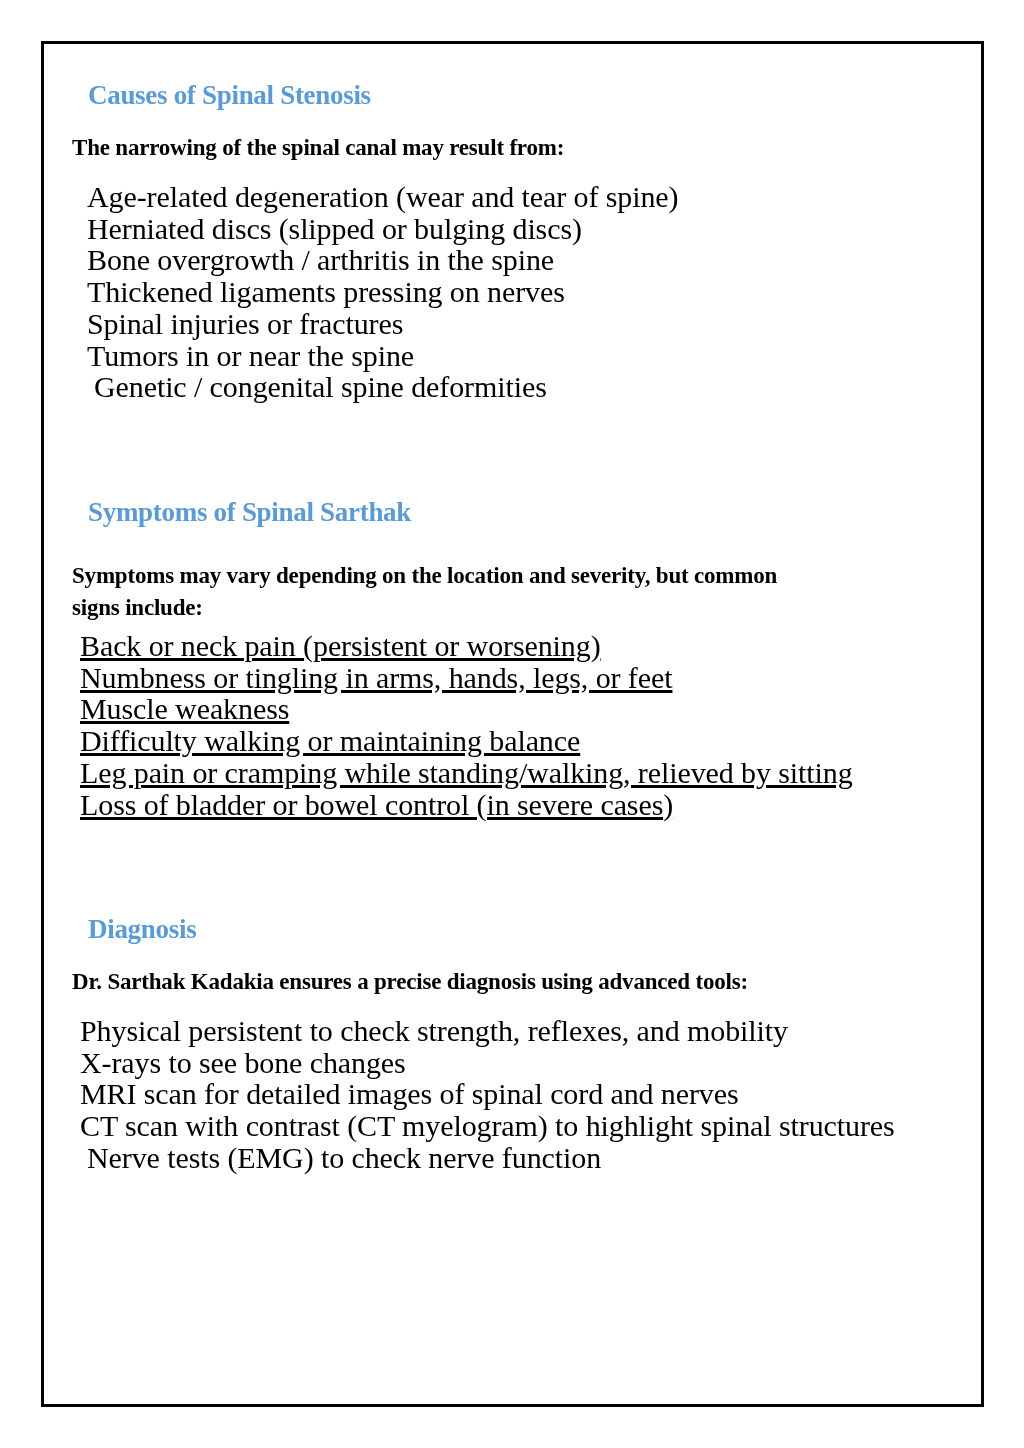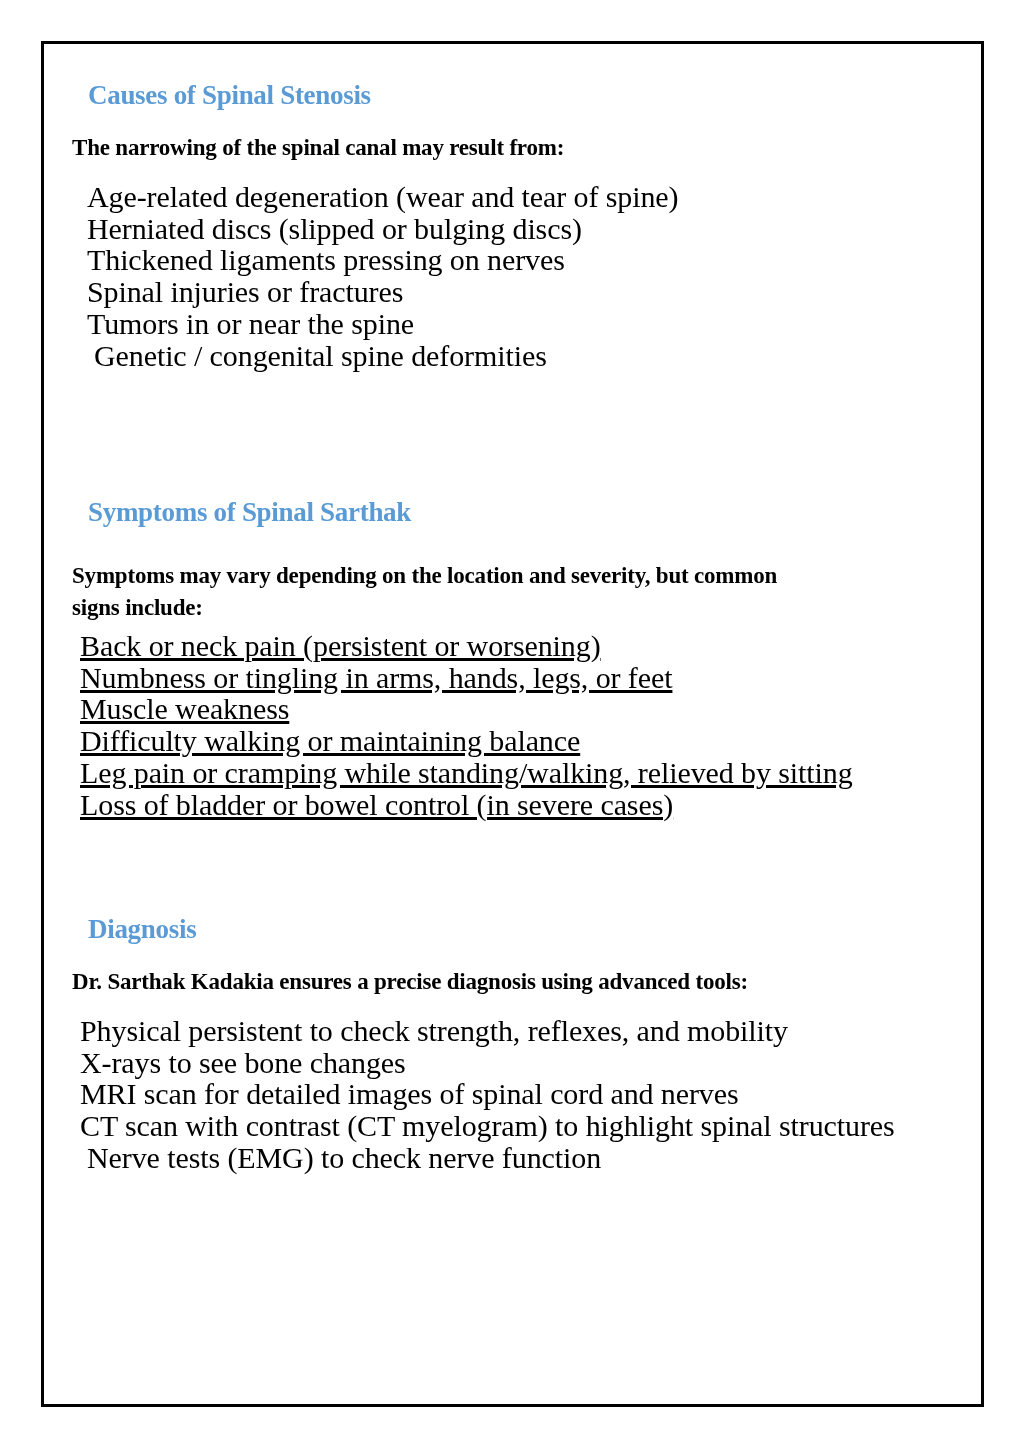--- a/index.html
+++ b/index.html
@@ -62,20 +62,21 @@
 </head>
 <body>
 
 <div class="page-border"></div>
 
 <h2 class="section-heading" style="top:64px;">Causes of Spinal Stenosis</h2>
 <p class="section-intro" style="top:122px;">The narrowing of the spinal canal may result from:</p>
 <ul class="item-list" style="left:83px; top:177px;">
   <li>Age-related degeneration (wear and tear of spine)</li>
   <li>Herniated discs (slipped or bulging discs)</li>
+  <li>Bone overgrowth / arthritis in the spine</li>
   <li>Thickened ligaments pressing on nerves</li>
   <li>Spinal injuries or fractures</li>
   <li>Tumors in or near the spine</li>
   <li class="indent">Genetic / congenital spine deformities</li>
 </ul>
 
 <h2 class="section-heading" style="top:481px;">Symptoms of Spinal Sarthak</h2>
 <p class="section-intro" style="top:550px;">
   <span>Symptoms may vary depending on the location and severity, but common</span><br>
   <span>signs include:</span>

